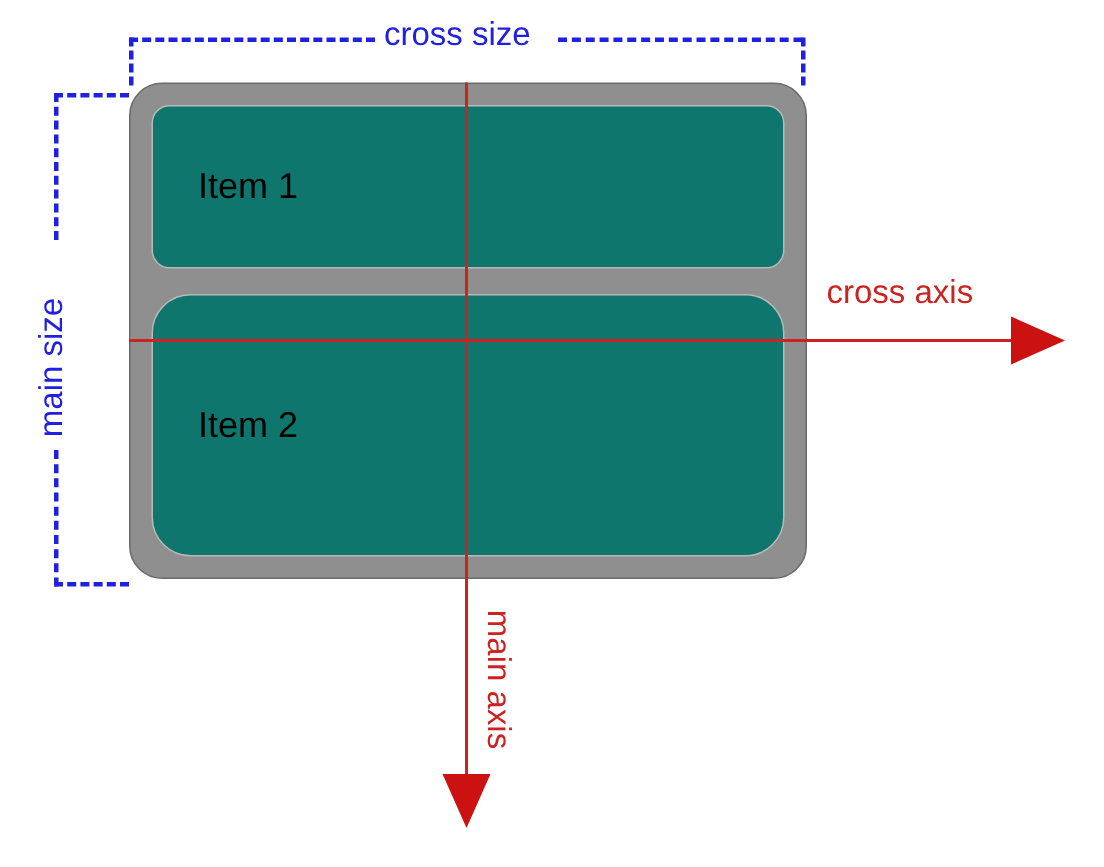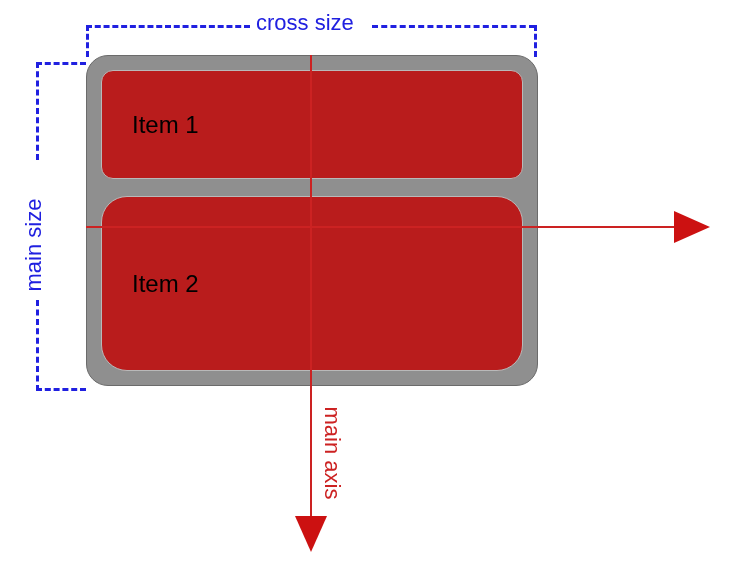--- a/index.html
+++ b/index.html
@@ -30,21 +30,21 @@
     background: #8f8f8f;
     border: 1px solid #6b6b6b;
     border-radius: 22px;
     padding: 14px;
     display: flex;
     flex-direction: column;
     justify-content: space-between;
   }
   .flex-item {
     box-sizing: border-box;
-    background: #b91c1c;
+    background: #0f766e;
     border: 1px solid #b9b9b9;
     border-radius: 12px;
     display: flex;
     align-items: center;
     color: #000000;
     font-size: 24px;
     padding-left: 30px;
   }
   .item-1 { height: 109px; }
   .item-2 { height: 175px; border-radius: 26px; }
@@ -169,18 +169,19 @@
     <div class="flex-item item-1">
       <span>Item 1</span>
     </div>
     <div class="flex-item item-2">
       <span>Item 2</span>
     </div>
   </div>
 
   <div class="axis-line" id="cross-axis-line"></div>
   <div class="arrow-head" id="cross-axis-arrow"></div>
+  <div class="label-red" id="label-cross-axis">cross axis</div>
 
   <div class="axis-line" id="main-axis-line"></div>
   <div class="arrow-head" id="main-axis-arrow"></div>
   <div class="label-red" id="label-main-axis">main axis</div>
 
 </div>
 
 </body></html>

